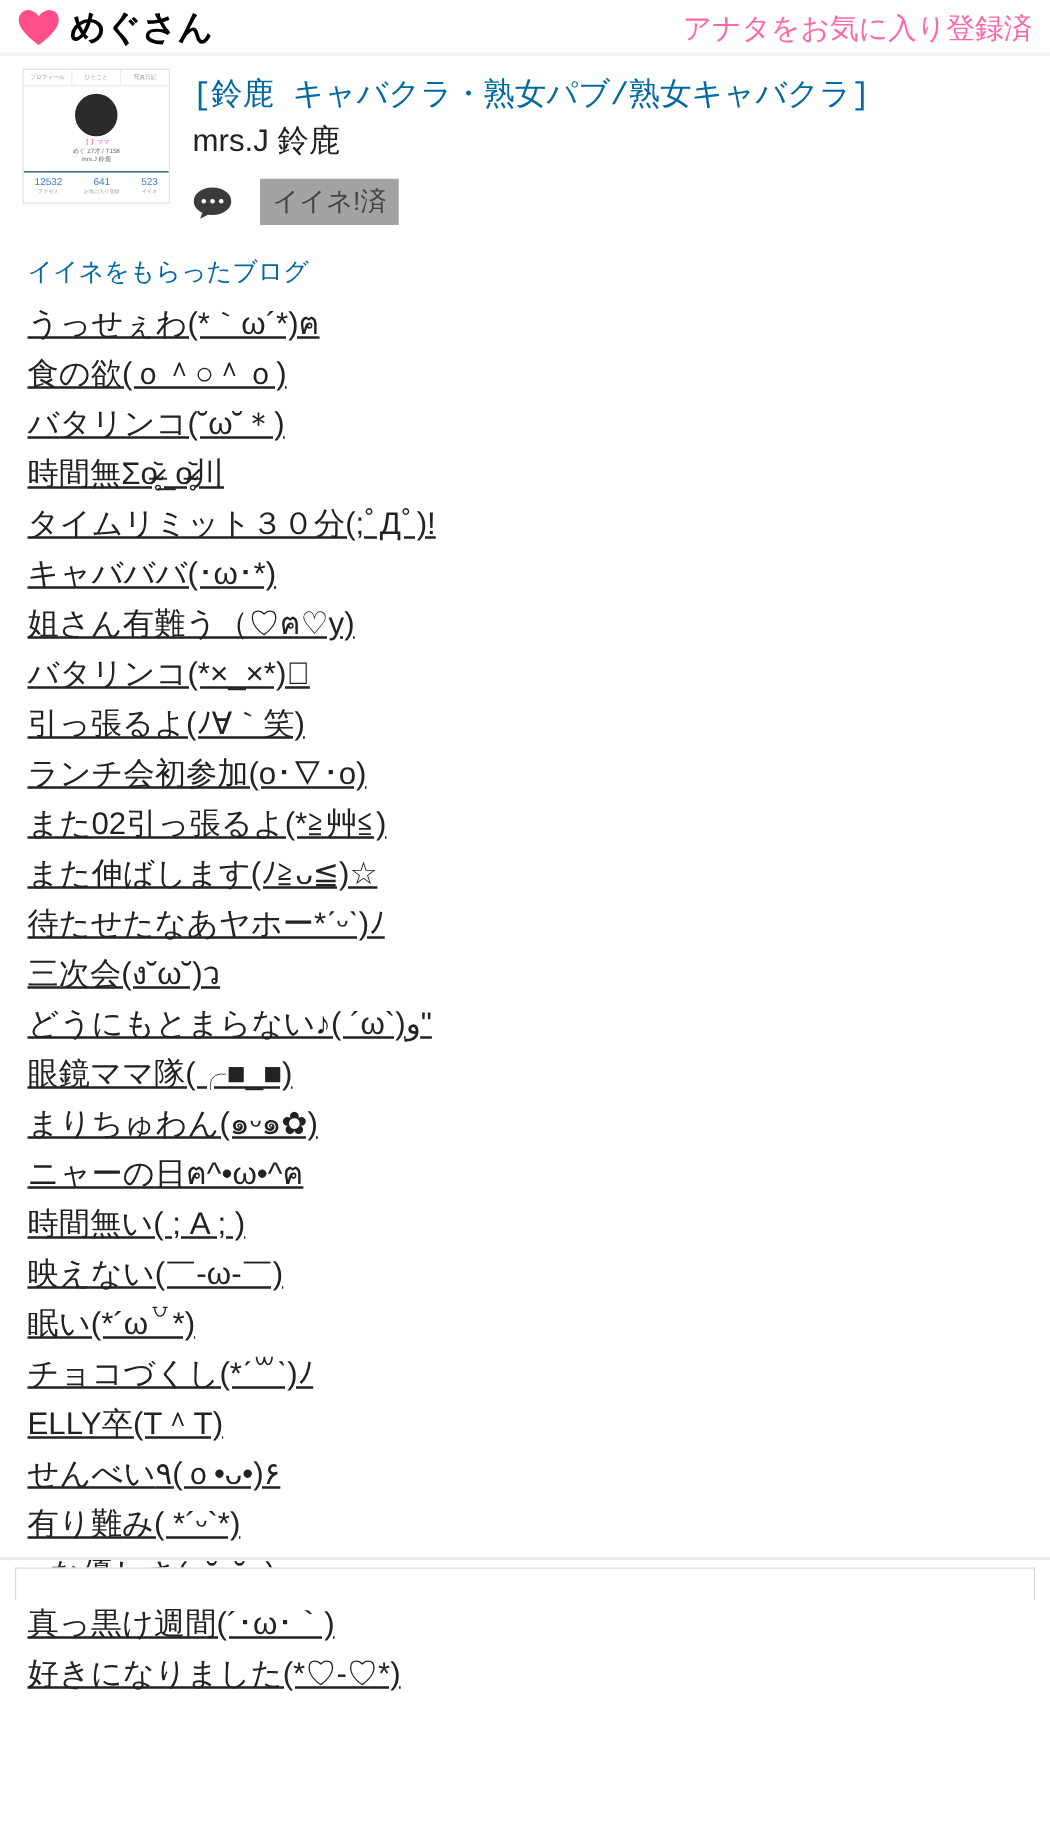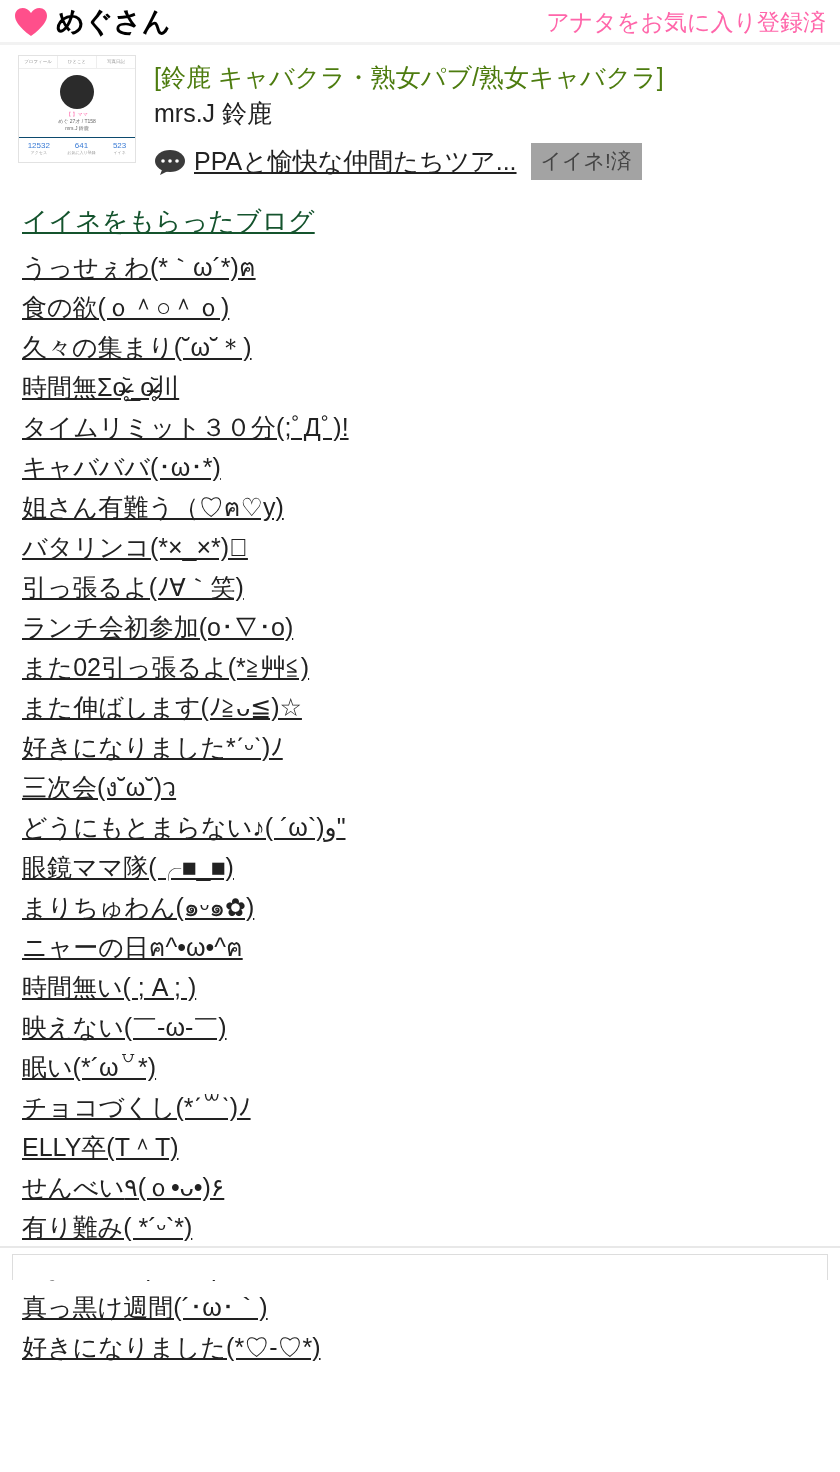--- a/index.html
+++ b/index.html
@@ -127,23 +127,24 @@
     line-height: 6px;
   }
 
   .profile-text {
     padding-left: 18px;
     padding-top: 4px;
     min-width: 0;
   }
   .shop-category {
     font-size: 25px;
-    color: #4d7c0f;
+    color: #0369a1;
     line-height: 36px;
     white-space: nowrap;
+    font-family: Liberation Mono, monospace;
   }
   .shop-name {
     font-size: 25px;
     color: #222222;
     line-height: 36px;
     white-space: nowrap;
   }
   .post-line {
     display: flex;
     align-items: center;
@@ -167,24 +168,23 @@
     margin-left: 14px;
     background: #a3a3a3;
     color: #444444;
     font-size: 21px;
     padding: 4px 10px 5px 10px;
     white-space: nowrap;
   }
 
   
   .section-title {
-    font-size: 26px;
-    color: #14532d;
+    font-size: 20px;
+    color: #0369a1;
     padding: 22px 0 4px 22px;
-    text-decoration: underline;
   }
 
   
   .blog-list {
     padding: 4px 0 0 22px;
   }
   .blog-item {
     font-size: 25px;
     line-height: 40px;
     color: #222222;
@@ -260,42 +260,41 @@
       <div class="shop-category">[鈴鹿 キャバクラ・熟女パブ/熟女キャバクラ]</div>
       <div class="shop-name">mrs.J 鈴鹿</div>
       <div class="post-line">
         <svg class="balloon-icon" viewBox="0 0 32 26">
           <ellipse cx="16" cy="12" rx="15" ry="11" fill="#3b3b3b"></ellipse>
           <path d="M8 21 L6 26 L14 22 Z" fill="#3b3b3b"></path>
           <circle cx="9" cy="12" r="1.8" fill="#ffffff"></circle>
           <circle cx="16" cy="12" r="1.8" fill="#ffffff"></circle>
           <circle cx="23" cy="12" r="1.8" fill="#ffffff"></circle>
         </svg>
-        <span class="post-title">PPAと愉快な仲間たちツア...</span>
         <span class="badge">イイネ!済</span>
       </div>
     </div>
   </div>
 
   <div class="section-title">イイネをもらったブログ</div>
 
   <div class="blog-list">
     <a class="blog-item">うっせぇわ(*｀ω´*)ฅ</a>
     <a class="blog-item">食の欲(ｏ＾○＾ｏ)</a>
-    <a class="blog-item">久々の集まり(˘ω˘＊)</a>
+    <a class="blog-item">バタリンコ(˘ω˘＊)</a>
     <a class="blog-item">時間無Σo̴̶̷̥᷅_o̴̶̷̥᷅川</a>
     <a class="blog-item">タイムリミット３０分(;ﾟДﾟ)!</a>
     <a class="blog-item">キャバババ(･ω･*)</a>
     <a class="blog-item">姐さん有難う（♡ฅ♡y)</a>
     <a class="blog-item">バタリンコ(*×_×*)ﾟ</a>
     <a class="blog-item">引っ張るよ(ﾉ∀｀笑)</a>
     <a class="blog-item">ランチ会初参加(o･∇･o)</a>
     <a class="blog-item">また02引っ張るよ(*≧艸≦)</a>
     <a class="blog-item">また伸ばします(ﾉ≧ᴗ≦)☆</a>
-    <a class="blog-item">好きになりました*ˊᵕˋ)ﾉ</a>
+    <a class="blog-item">待たせたなあヤホー*ˊᵕˋ)ﾉ</a>
     <a class="blog-item">三次会(ง˘ω˘)ว</a>
     <a class="blog-item">どうにもとまらない♪( ´ω`)و"</a>
     <a class="blog-item">眼鏡ママ隊(╭■_■)</a>
     <a class="blog-item">まりちゅわん(๑ᵕ๑✿)</a>
     <a class="blog-item">ニャーの日ฅ^•ω•^ฅ</a>
     <a class="blog-item">時間無い( ; A ; )</a>
     <a class="blog-item">映えない(￣-ω-￣)</a>
     <a class="blog-item">眠い(*´ω꒵*)</a>
     <a class="blog-item">チョコづくし(*ˊ꒳ˋ)ﾉ</a>
     <a class="blog-item">ELLY卒(T＾T)</a>

